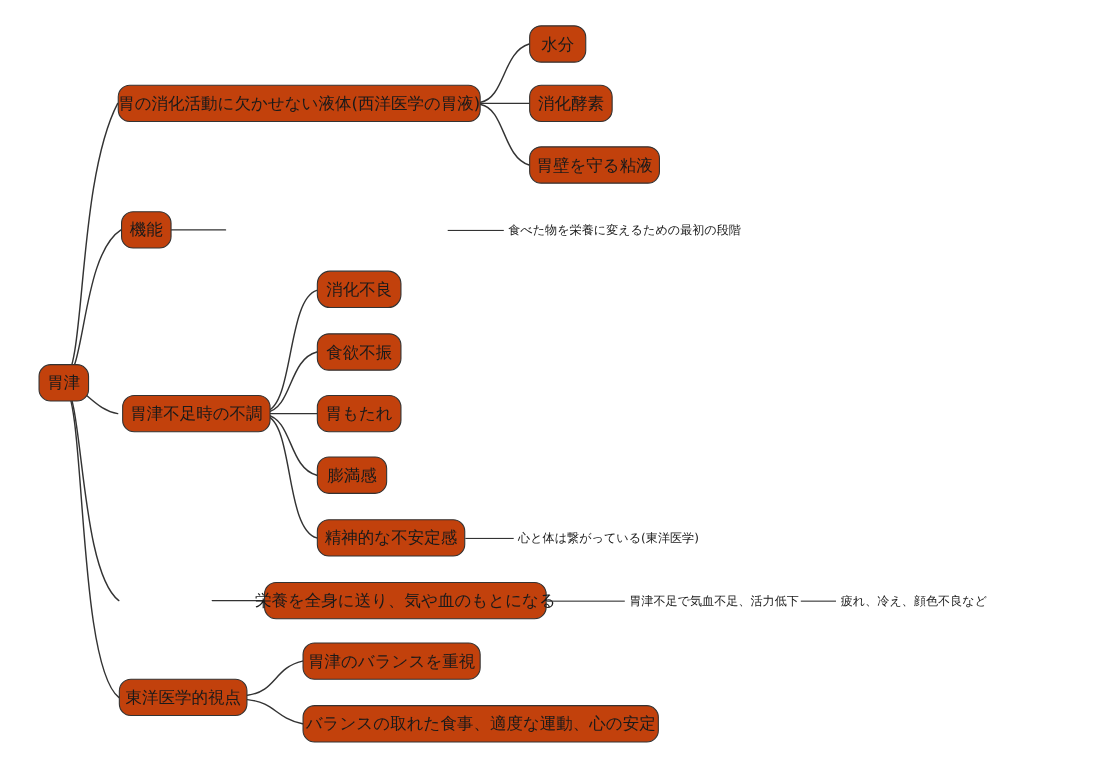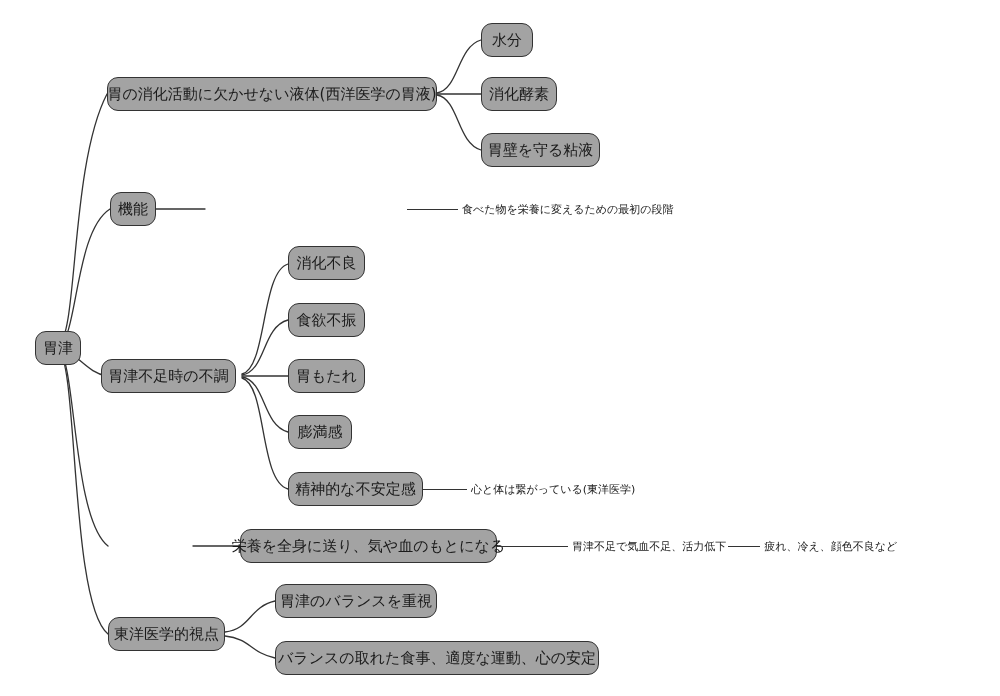--- a/index.html
+++ b/index.html
@@ -29,21 +29,21 @@
     stroke-width: 1.3;
     stroke-linecap: round;
   }
   .node {
     position: absolute;
     box-sizing: border-box;
     height: 34px;
     display: flex;
     align-items: center;
     justify-content: center;
-    background: #a3a3a3;
+    background: #c2410c;
     border: 1.6px solid #333333;
     border-radius: 11px;
     font-size: 15px;
     line-height: 1;
     white-space: nowrap;
     padding: 0 4px;
   }
   .annot {
     position: absolute;
     height: 34px;
@@ -98,22 +98,22 @@
   <div class="node" style="left:481px; top:23px; width:52px;">水分</div>
   <div class="node" style="left:481px; top:77px; width:76px;">消化酵素</div>
   <div class="node" style="left:481px; top:133px; width:119px;">胃壁を守る粘液</div>
 
   <div class="node" style="left:110px; top:192px; width:46px;">機能</div>
   <div class="annot" style="left:407px; top:192px;">
     <span class="aline" style="width:51px;"></span>
     <span class="atext">食べた物を栄養に変えるための最初の段階</span>
   </div>
 
-  <div class="node" style="left:101px; top:359px; width:135px;text-align:center;">胃津不足時の不調</div>
-  <div class="node" style="left:288px; top:246px; width:77px;">消化不良</div>
+  <div class="node" style="left:111px; top:359px; width:135px;text-align:center;">胃津不足時の不調</div>
+  <div class="node" style="left:288px; top:246px; width:77px;border-radius:12px;">消化不良</div>
   <div class="node" style="left:288px; top:303px; width:77px;">食欲不振</div>
   <div class="node" style="left:288px; top:359px; width:77px;">胃もたれ</div>
   <div class="node" style="left:288px; top:415px; width:64px;">膨満感</div>
   <div class="node" style="left:288px; top:472px; width:135px;">精神的な不安定感</div>
   <div class="annot" style="left:423px; top:472px;">
     <span class="aline" style="width:44px;"></span>
     <span class="atext">心と体は繋がっている(東洋医学)</span>
   </div>
 
   <div class="node" style="left:240px; top:529px; width:257px;">栄養を全身に送り、気や血のもとになる</div>

